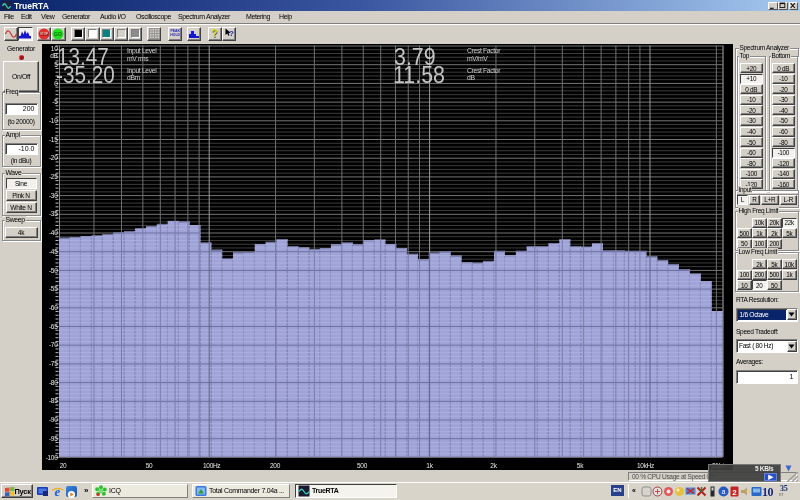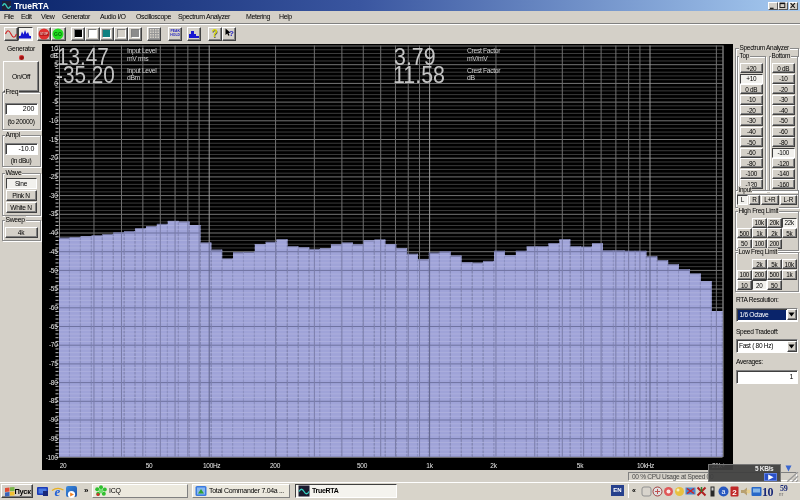--- a/index.html
+++ b/index.html
@@ -995,13 +995,13 @@
   </svg>
 <svg width="11" height="11" style="position:absolute;left:740px;top:485.5px">
     <path d="M1 4 L4 4 L7 1.5 L7 9.5 L4 7 L1 7 Z" fill="#b8a070"></path>
     <circle cx="8.5" cy="5.5" r="2" fill="#e8d090"></circle>
   </svg>
 <svg width="11" height="11" style="position:absolute;left:751px;top:485.5px">
     <rect x="0.5" y="1" width="10" height="9" rx="1" fill="#2868c8"></rect>
     <rect x="2" y="2.5" width="7" height="4" fill="#88b8e8"></rect>
   </svg>
 <div style="position:absolute;left:762px;top:484.5px;font-size:12px;letter-spacing:-0.5px;color:#1a2a78;white-space:nowrap;font-weight:bold;font-family:'Liberation Serif',serif;">10</div>
-<div style="position:absolute;left:780px;top:484px;font-size:8px;letter-spacing:-0.3px;color:#1a2a78;white-space:nowrap;font-weight:bold;font-family:'Liberation Serif',serif;">59</div>
+<div style="position:absolute;left:780px;top:484px;font-size:8px;letter-spacing:-0.3px;color:#1a2a78;white-space:nowrap;font-weight:bold;font-family:'Liberation Serif',serif;">35</div>
 <div style="position:absolute;left:779px;top:492px;font-size:4.5px;letter-spacing:0px;color:#606060;white-space:nowrap;">пт</div>
 </body></html>

